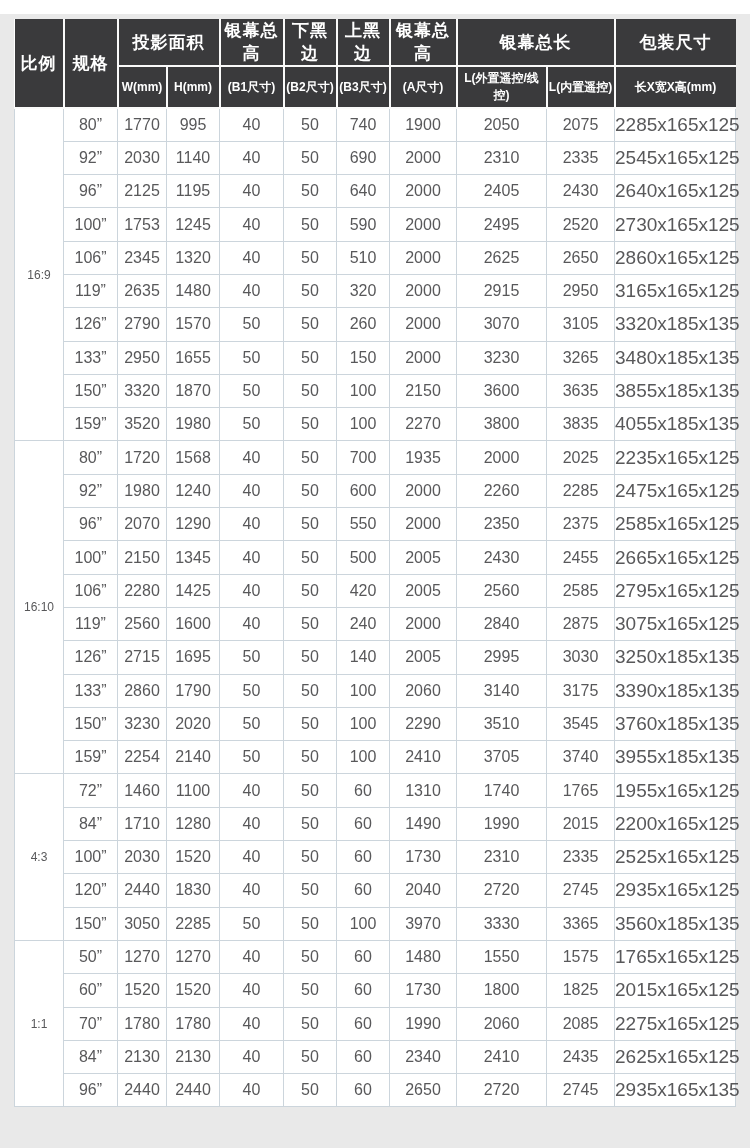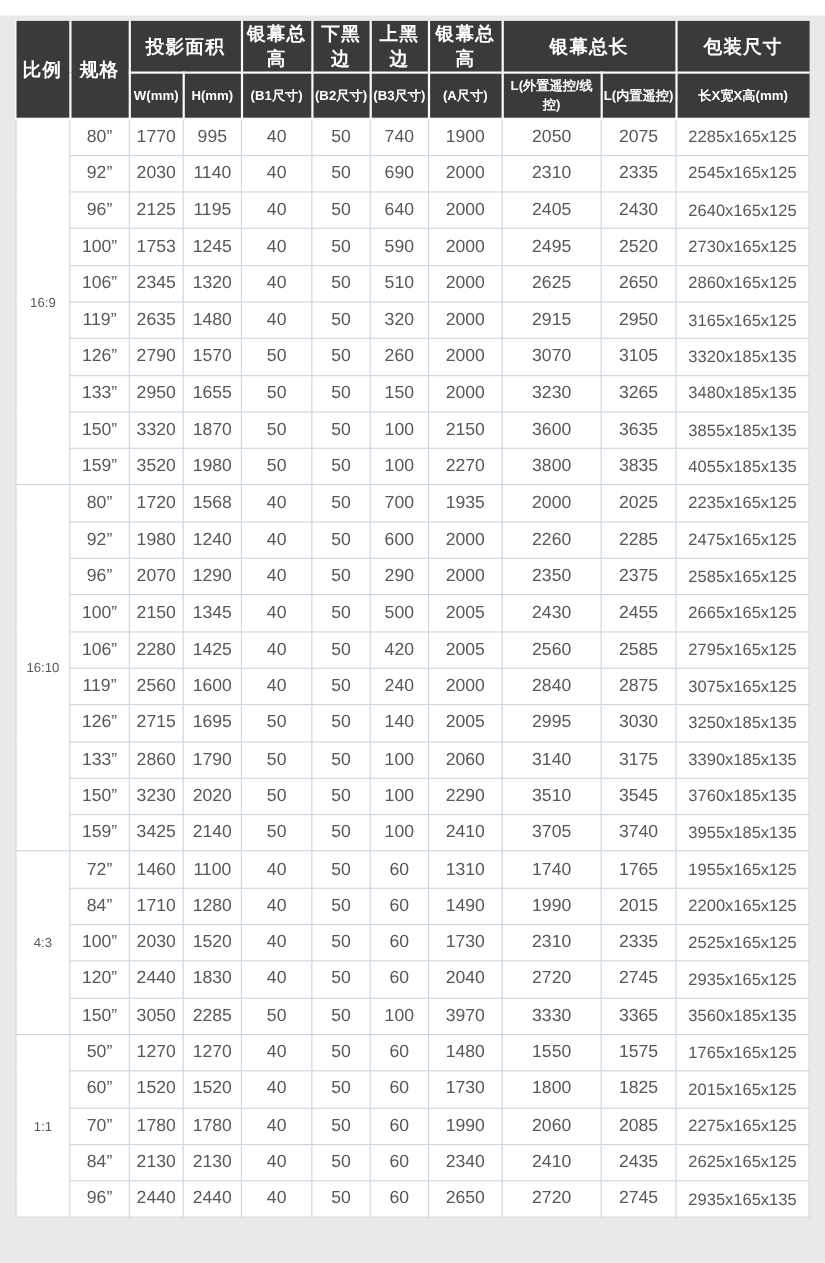--- a/index.html
+++ b/index.html
@@ -46,21 +46,21 @@
   
   tbody td {
     height: 33.3px;
     border: 1px solid #ccd5dc;
     text-align: center;
     vertical-align: middle;
     color: #58585a;
     font-size: 16px;
     background: #ffffff;
   }
-  tbody td[data-name="pkg-cell"] { font-size: 15px; }
+  tbody td[data-name="pkg-cell"] { font-size: 19px; }
   tbody td[data-name="ratio-cell"] { font-size: 12px; }
 </style>
 </head>
 <body>
 
 <div class="top-strip" data-name="top-strip"></div>
 
 <div class="table-wrap" data-name="spec-table-container">
   <table data-name="spec-table">
     <colgroup>
@@ -246,21 +246,21 @@
           <td data-name="l-ext-cell">2260</td>
           <td data-name="l-int-cell">2285</td>
           <td data-name="pkg-cell">2475x165x125</td>
         </tr>
         <tr data-name="table-row">
           <td data-name="spec-cell">96”</td>
           <td data-name="w-cell">2070</td>
           <td data-name="h-cell">1290</td>
           <td data-name="b1-cell">40</td>
           <td data-name="b2-cell">50</td>
-          <td data-name="b3-cell">290</td>
+          <td data-name="b3-cell">550</td>
           <td data-name="a-cell">2000</td>
           <td data-name="l-ext-cell">2350</td>
           <td data-name="l-int-cell">2375</td>
           <td data-name="pkg-cell">2585x165x125</td>
         </tr>
         <tr data-name="table-row">
           <td data-name="spec-cell">100”</td>
           <td data-name="w-cell">2150</td>
           <td data-name="h-cell">1345</td>
           <td data-name="b1-cell">40</td>
@@ -326,21 +326,21 @@
           <td data-name="b1-cell">50</td>
           <td data-name="b2-cell">50</td>
           <td data-name="b3-cell">100</td>
           <td data-name="a-cell">2290</td>
           <td data-name="l-ext-cell">3510</td>
           <td data-name="l-int-cell">3545</td>
           <td data-name="pkg-cell">3760x185x135</td>
         </tr>
         <tr data-name="table-row">
           <td data-name="spec-cell">159”</td>
-          <td data-name="w-cell">3425</td>
+          <td data-name="w-cell">2254</td>
           <td data-name="h-cell">2140</td>
           <td data-name="b1-cell">50</td>
           <td data-name="b2-cell">50</td>
           <td data-name="b3-cell">100</td>
           <td data-name="a-cell">2410</td>
           <td data-name="l-ext-cell">3705</td>
           <td data-name="l-int-cell">3740</td>
           <td data-name="pkg-cell">3955x185x135</td>
         </tr>
         <tr data-name="table-row">

